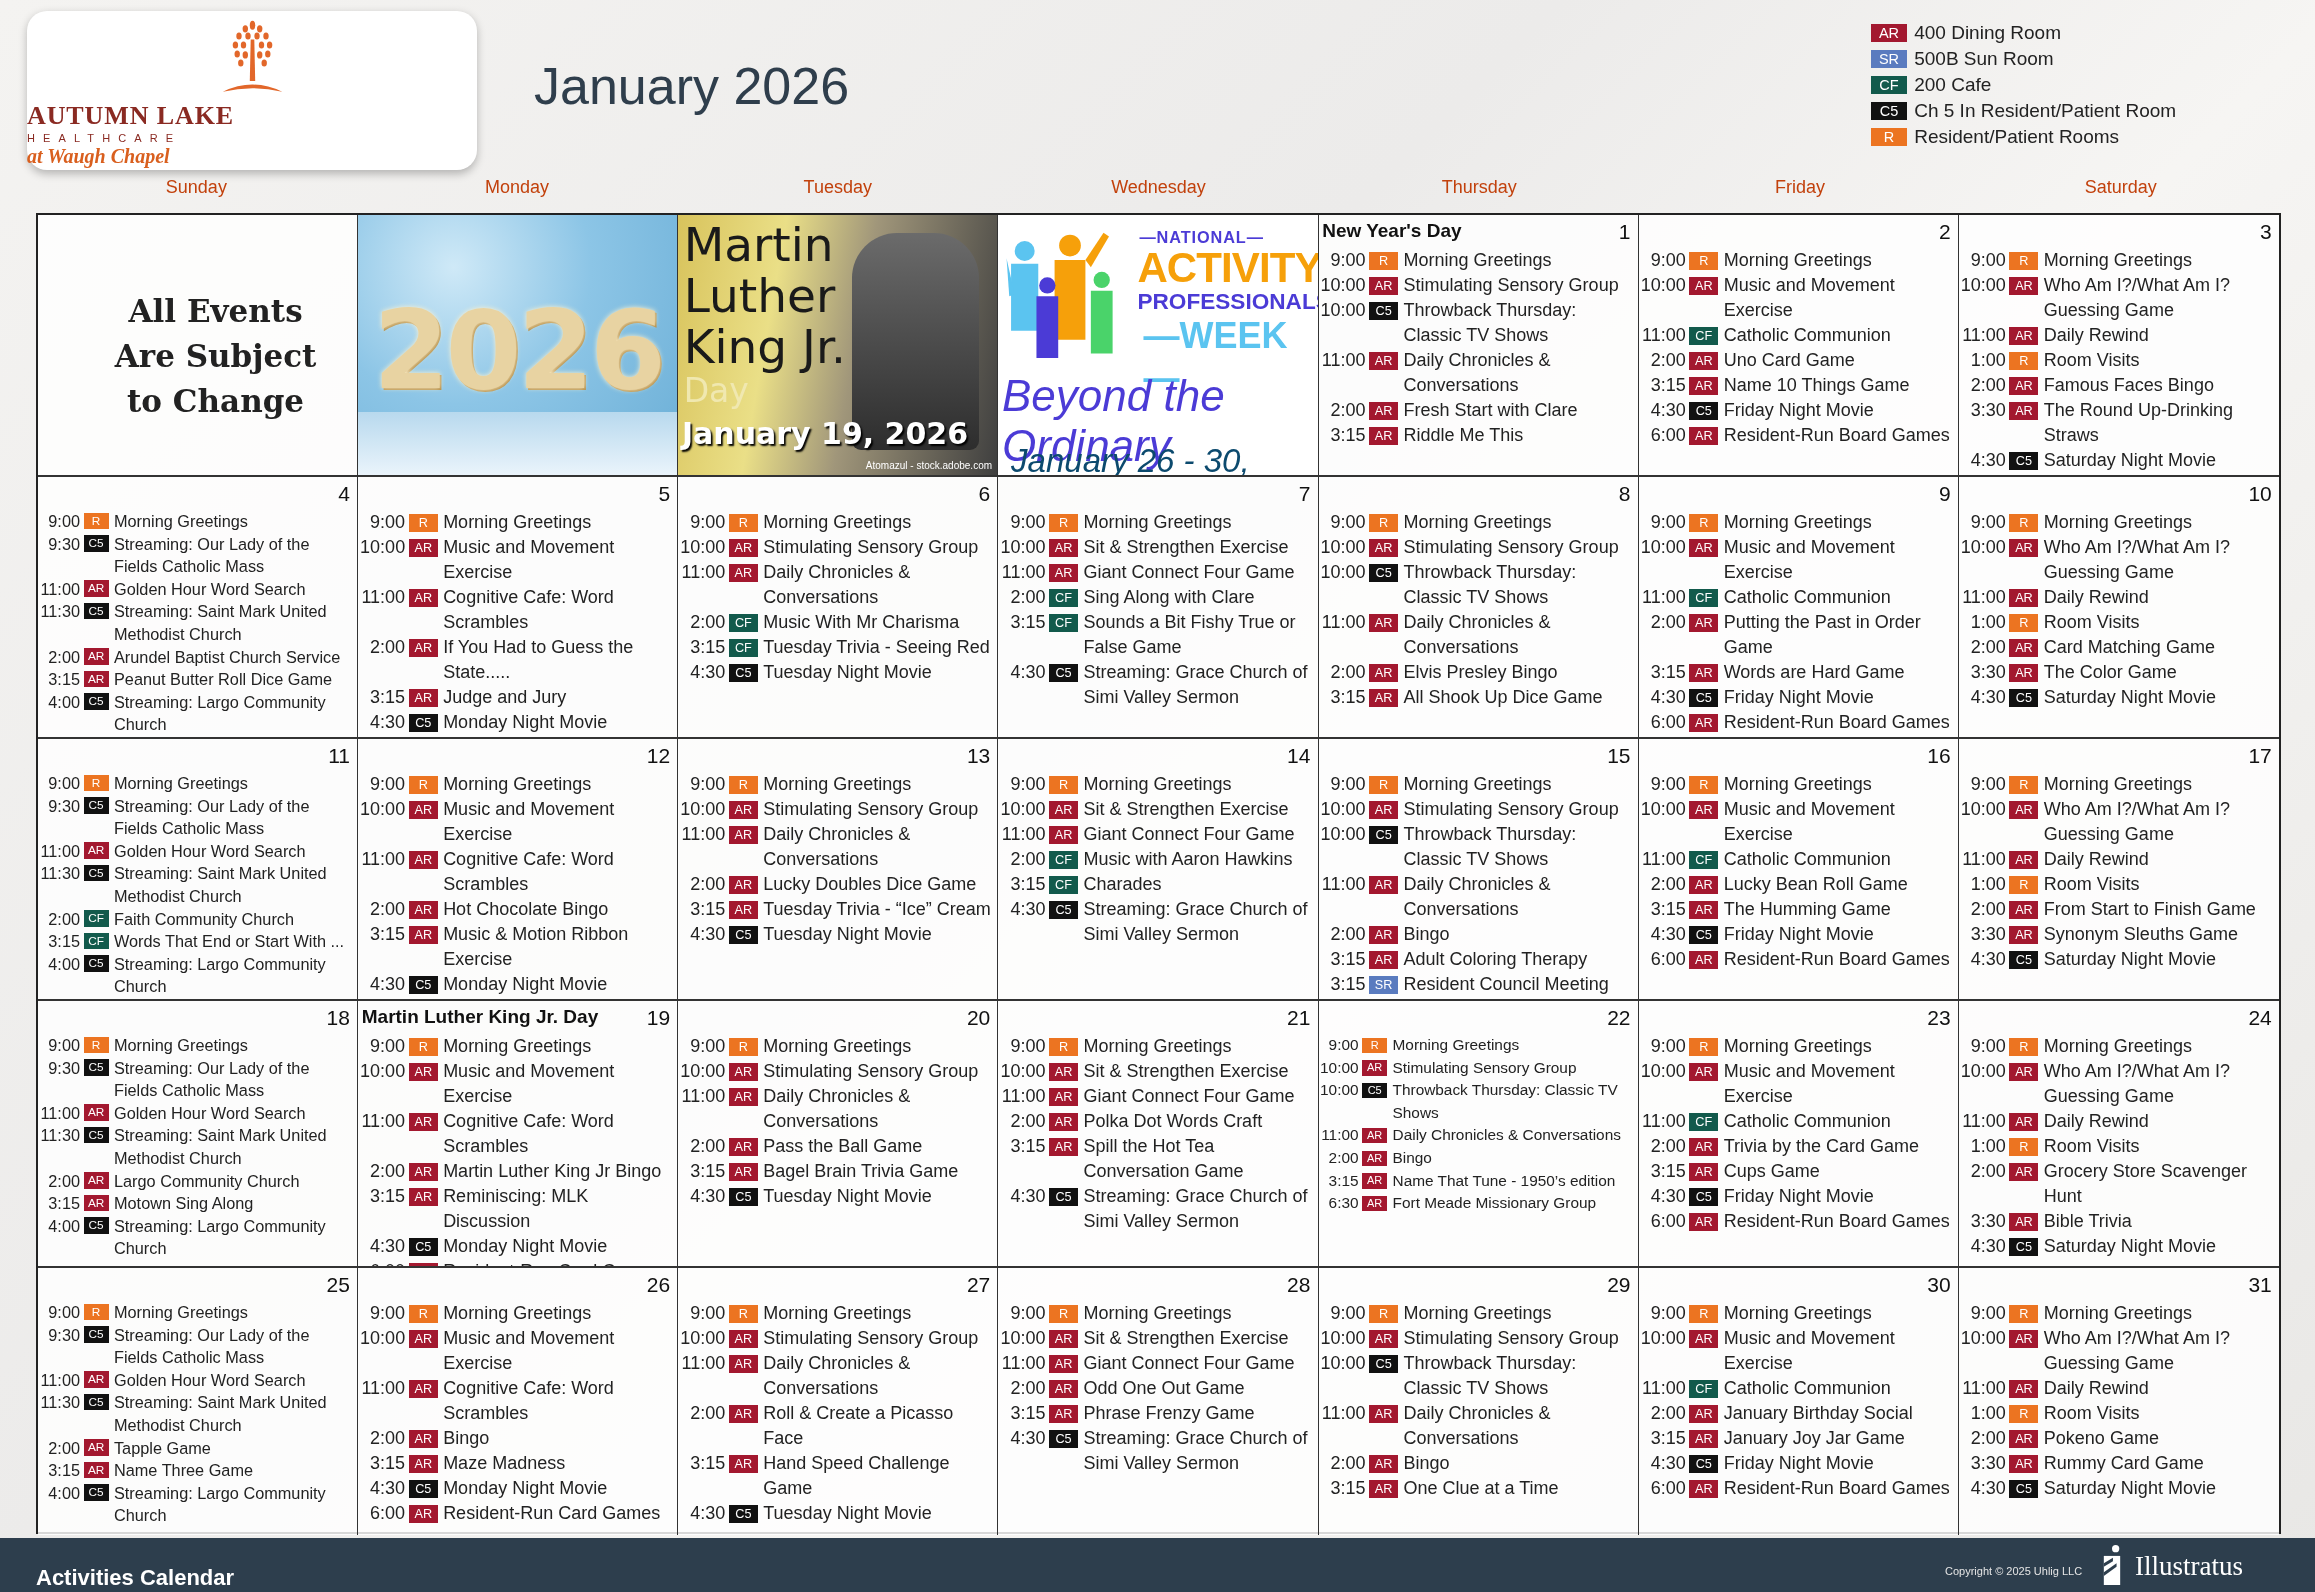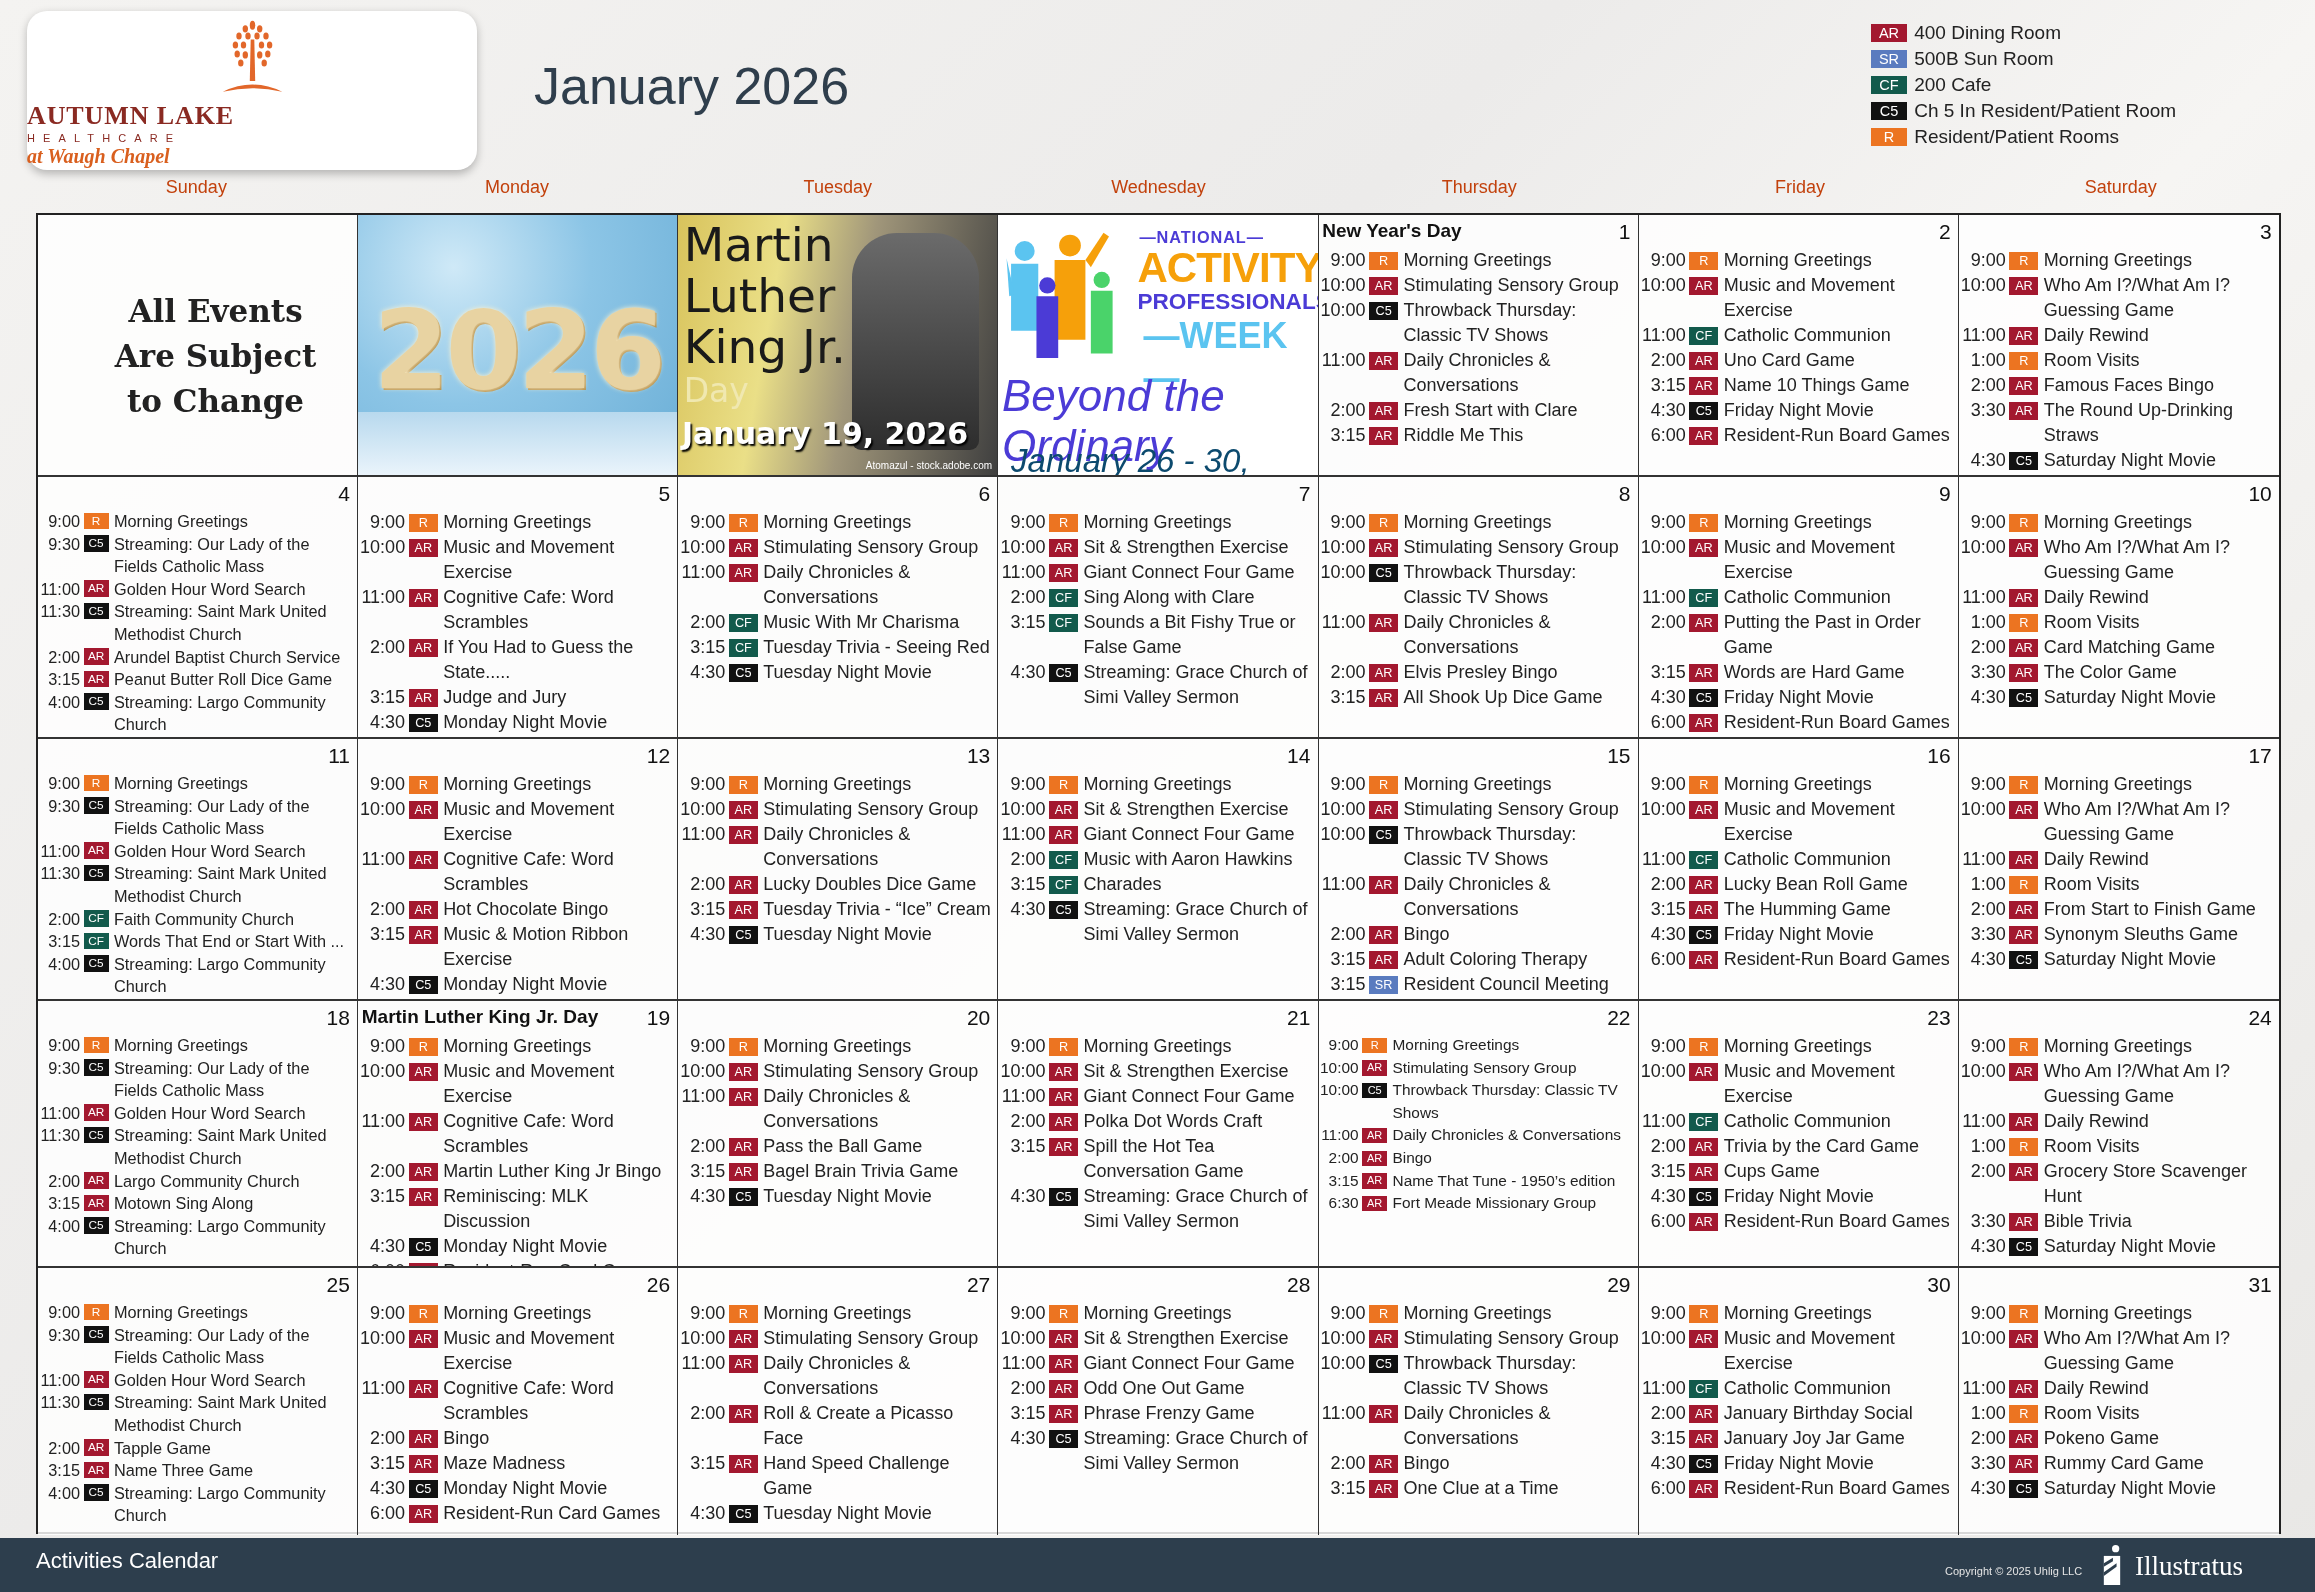--- a/index.html
+++ b/index.html
@@ -53,21 +53,21 @@
   .img-mlk .credit{position:absolute;right:5.4px;bottom:3.6px;font-size:10px;color:#fff;}
   .img-napw{position:absolute;inset:0;background:#fff;}
   .img-napw .people{position:absolute;left:3.6px;top:16.3px;width:136px;height:136px;}
   .img-napw .t-nat{position:absolute;left:141px;top:12.7px;font-size:16.3px;font-weight:bold;color:#4b3bd6;letter-spacing:0.9px;}
   .img-napw .t-act{position:absolute;left:139px;top:29px;font-size:42px;font-weight:bold;color:#f6a00a;letter-spacing:-0.9px;}
   .img-napw .t-pro{position:absolute;left:139px;top:74px;font-size:22.6px;font-weight:bold;color:#4b3bd6;}
   .img-napw .t-week{position:absolute;left:145px;top:100px;font-size:36px;font-weight:bold;color:#5bc4f0;}
   .img-napw .t-beyond{position:absolute;left:3.6px;right:0;top:156px;font-size:44px;font-style:italic;color:#4b3bd6;}
   .img-napw .t-dates{position:absolute;left:12.7px;right:0;top:203px;font-size:33px;font-style:italic;color:#0c4a6e;margin-top:24px;}
   .footer{position:absolute;left:0;top:1538px;width:2316px;height:54px;background:#2d3e4d;}
-  .footer .title{position:absolute;left:36px;top:10px;font-size:22px;font-weight:normal;color:#fff;}
+  .footer .title{position:absolute;left:36px;top:27px;font-size:22px;font-weight:bold;color:#fff;}
   .footer .copy{position:absolute;left:1945px;top:27px;font-size:11px;color:#e5e5e5;}
   .footer .brand{position:absolute;left:2135px;top:12.7px;font-family:"Liberation Serif",serif;font-size:27px;color:#fff;}
   .footer .brand-icon{position:absolute;left:2102px;top:7.2px;width:20px;height:40px;}
 </style>
 </head>
 <body>
 
 <div class="logo-card">
   <svg class="logo-tree" viewBox="0 0 70 90">
     <g fill="#e2672a">

